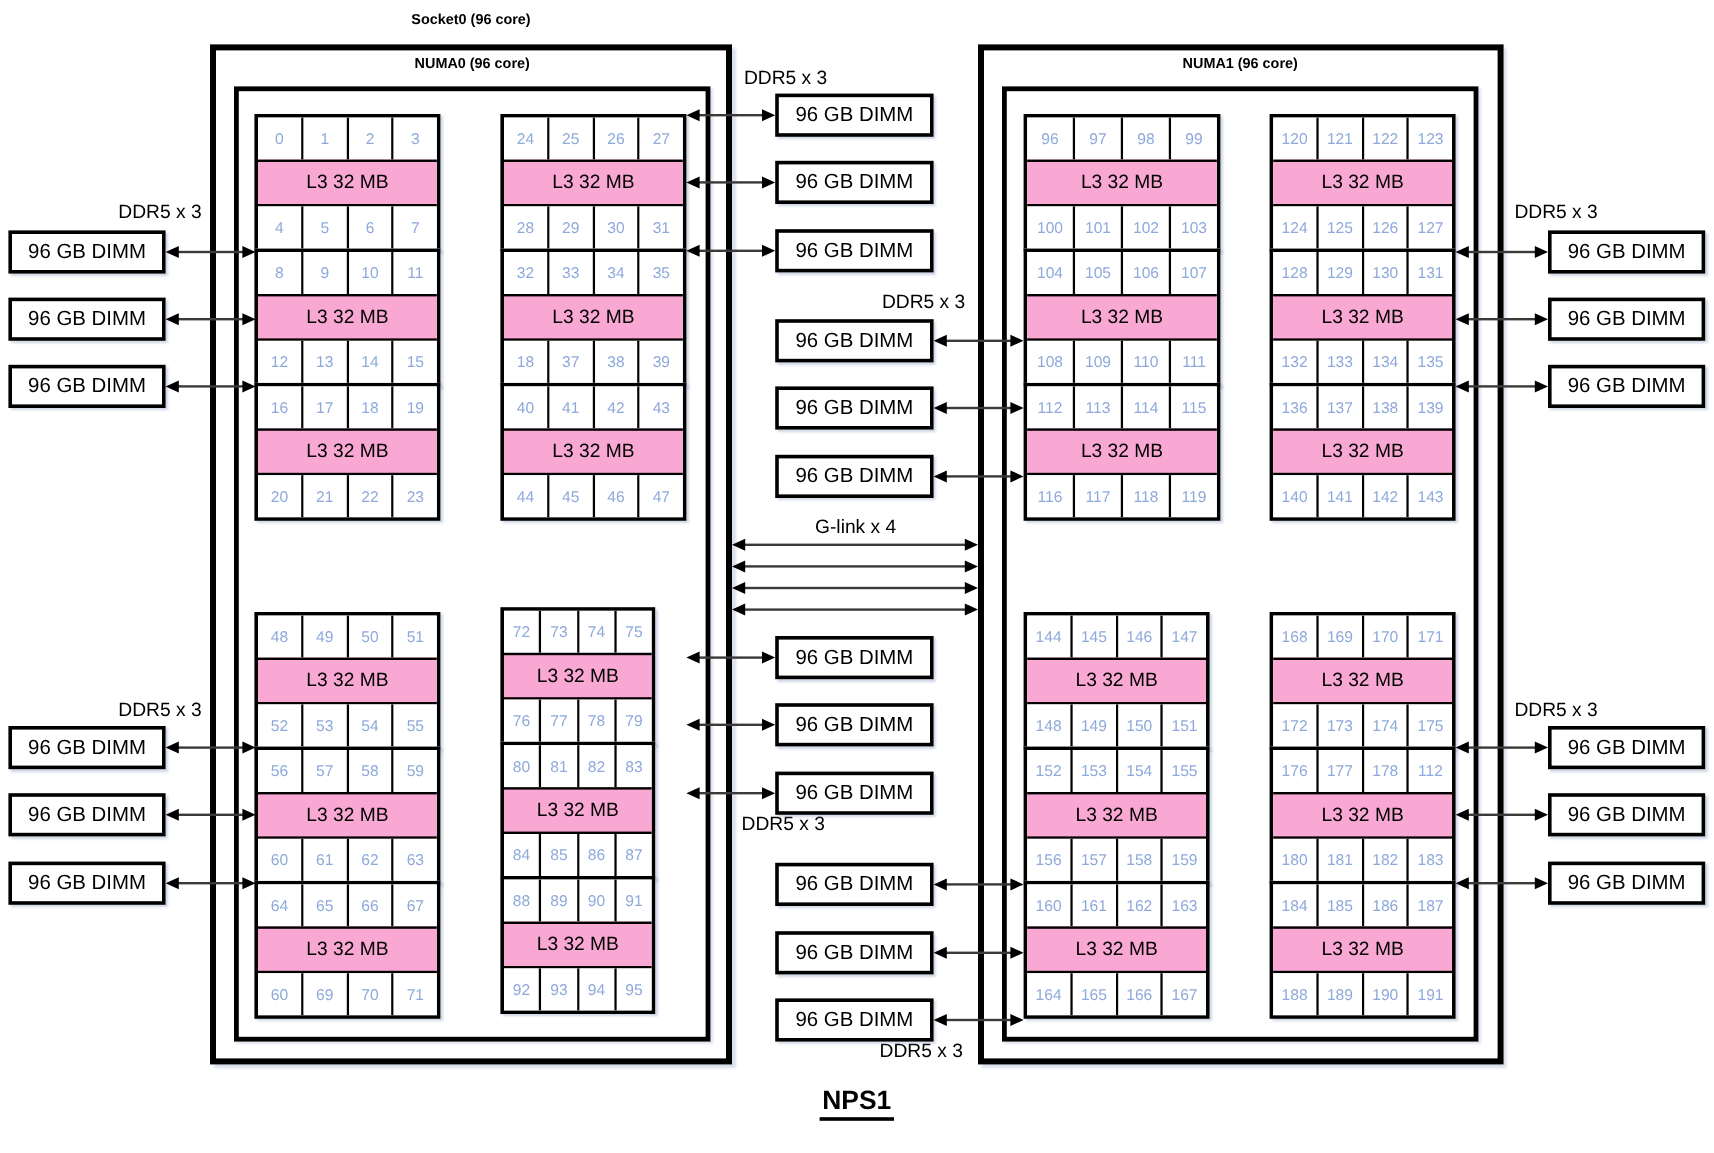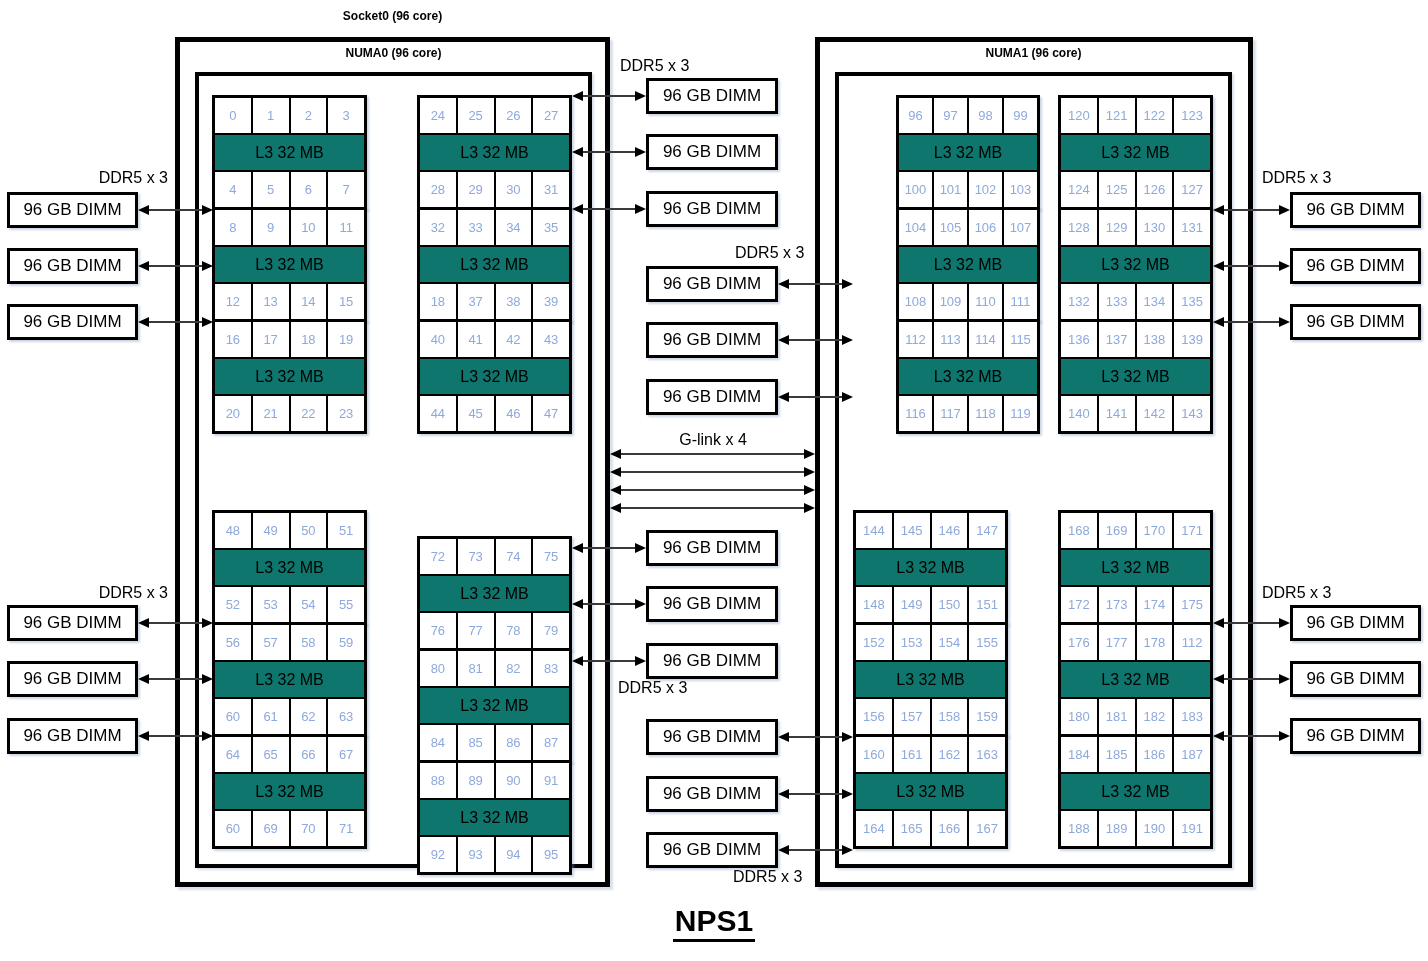--- a/index.html
+++ b/index.html
@@ -14,35 +14,35 @@
   .socket-title,.numa-title{font-weight:bold;font-size:12px;text-align:center;white-space:nowrap;}
   .block{position:absolute;width:155px;}
   .ccx-group{border:3px solid #000;height:115px;display:flex;flex-direction:column;background:#fff;
              box-shadow:2px 2px 2px rgba(130,150,190,.40);}
   .block .ccx-group:not(:first-child){margin-top:-3px;}
   .crow{flex:1;display:flex;}
   .cell{flex:1;display:flex;align-items:center;justify-content:center;
         font-size:13px;color:var(--core-num,#8EA9DB);border-right:2px solid #000;background:#fff;}
   .cell:last-child{border-right:none;}
   .l3row{flex:1;display:flex;align-items:center;justify-content:center;
-         font-size:16px;border-top:2px solid #000;border-bottom:2px solid #000;background:#0f766e;}
+         font-size:16px;border-top:2px solid #000;border-bottom:2px solid #000;background:#f9a8d4;}
   .dimm-box{position:absolute;width:131px;height:36px;border:3px solid #000;background:#fff;
             display:flex;align-items:center;justify-content:center;font-size:17px;white-space:nowrap;
             box-shadow:2px 2px 2px rgba(130,150,190,.40);}
   .mid .dimm-box{width:132px;}
   .ddr-label{position:absolute;font-size:16px;white-space:nowrap;}
   .glink-label{font-size:16px;text-align:center;white-space:nowrap;}
   .arrow{position:absolute;height:12px;}
   .arrow .shaft{position:absolute;left:5px;right:5px;top:5px;height:2px;background:#3a3a3a;}
   .arrow .head-l{position:absolute;left:0;top:1px;width:0;height:0;
                  border-top:5px solid transparent;border-bottom:5px solid transparent;border-right:11px solid #000;}
   .arrow .head-r{position:absolute;right:0;top:1px;width:0;height:0;
                  border-top:5px solid transparent;border-bottom:5px solid transparent;border-left:11px solid #000;}
   .nps-title{text-align:center;}
-  .nps-title span{font-size:30px;font-weight:bold;border-bottom:3px solid #000;padding:0 2px 2px 2px;}
+  .nps-title span{font-size:22px;font-weight:bold;border-bottom:3px solid #000;padding:0 2px 2px 2px;}
   
   #s0-title{left:175px;top:9px;width:435px;}
   #s1-title{left:815px;top:9px;width:438px;}
   #s0-box{left:175px;top:37px;width:435px;height:850px;}
   #s1-box{left:815px;top:37px;width:438px;height:850px;}
   #numa0-title{left:195px;top:46px;width:397px;}
   #numa1-title{left:835px;top:46px;width:397px;}
   #numa0-box{left:195px;top:72px;width:397px;height:796px;}
   #numa1-box{left:835px;top:72px;width:397px;height:796px;}
   #glink-label{left:650px;top:431px;width:126px;}
@@ -201,21 +201,21 @@
           </div>
           <div class="l3row">L3 32 MB</div>
           <div class="crow">
             <div class="cell">60</div>
             <div class="cell">69</div>
             <div class="cell">70</div>
             <div class="cell">71</div>
           </div>
         </div>
       </div>
-      <div class="block" style="left: 417px; top: 536px; width: 155px;">
+      <div class="block" style="left: 417px; top: 506px; width: 129px;">
         <div class="ccx-group">
           <div class="crow">
             <div class="cell">72</div>
             <div class="cell">73</div>
             <div class="cell">74</div>
             <div class="cell">75</div>
           </div>
           <div class="l3row">L3 32 MB</div>
           <div class="crow">
             <div class="cell">76</div>
@@ -248,21 +248,21 @@
           </div>
           <div class="l3row">L3 32 MB</div>
           <div class="crow">
             <div class="cell">92</div>
             <div class="cell">93</div>
             <div class="cell">94</div>
             <div class="cell">95</div>
           </div>
         </div>
       </div>
-      <div class="block" style="left: 896px; top: 95px; width: 144px;">
+      <div class="block" style="left: 853px; top: 95px; width: 164px;">
         <div class="ccx-group">
           <div class="crow">
             <div class="cell">96</div>
             <div class="cell">97</div>
             <div class="cell">98</div>
             <div class="cell">99</div>
           </div>
           <div class="l3row">L3 32 MB</div>
           <div class="crow">
             <div class="cell">100</div>

